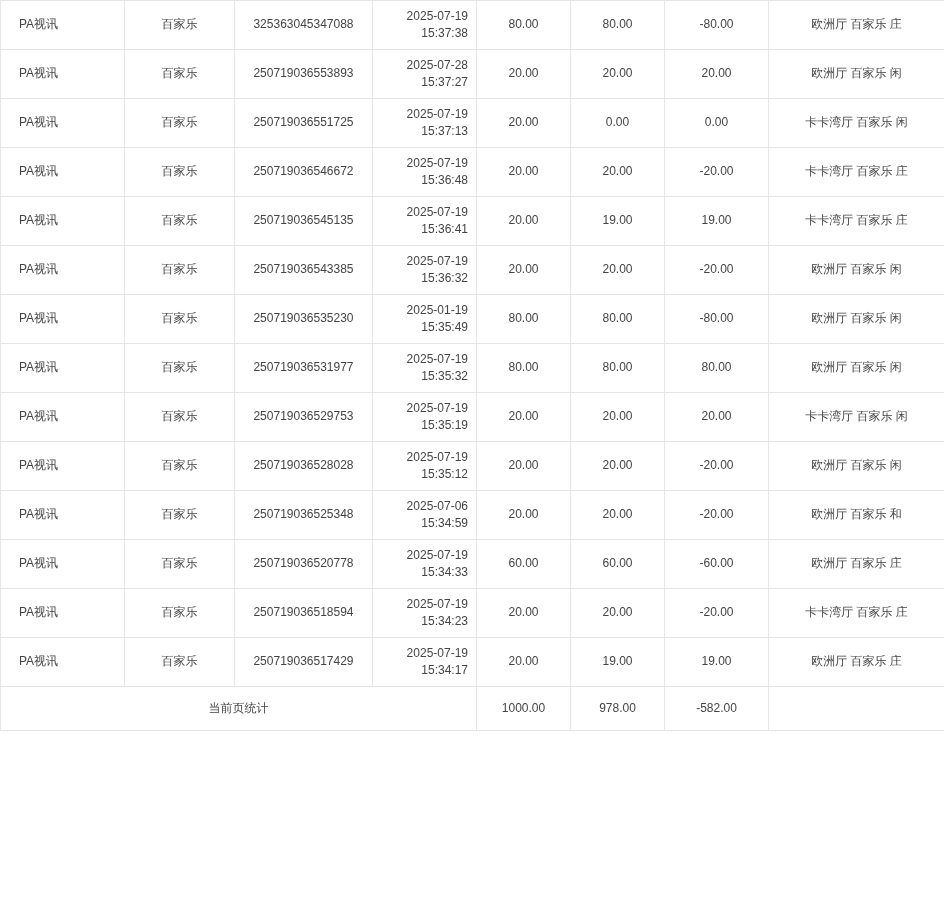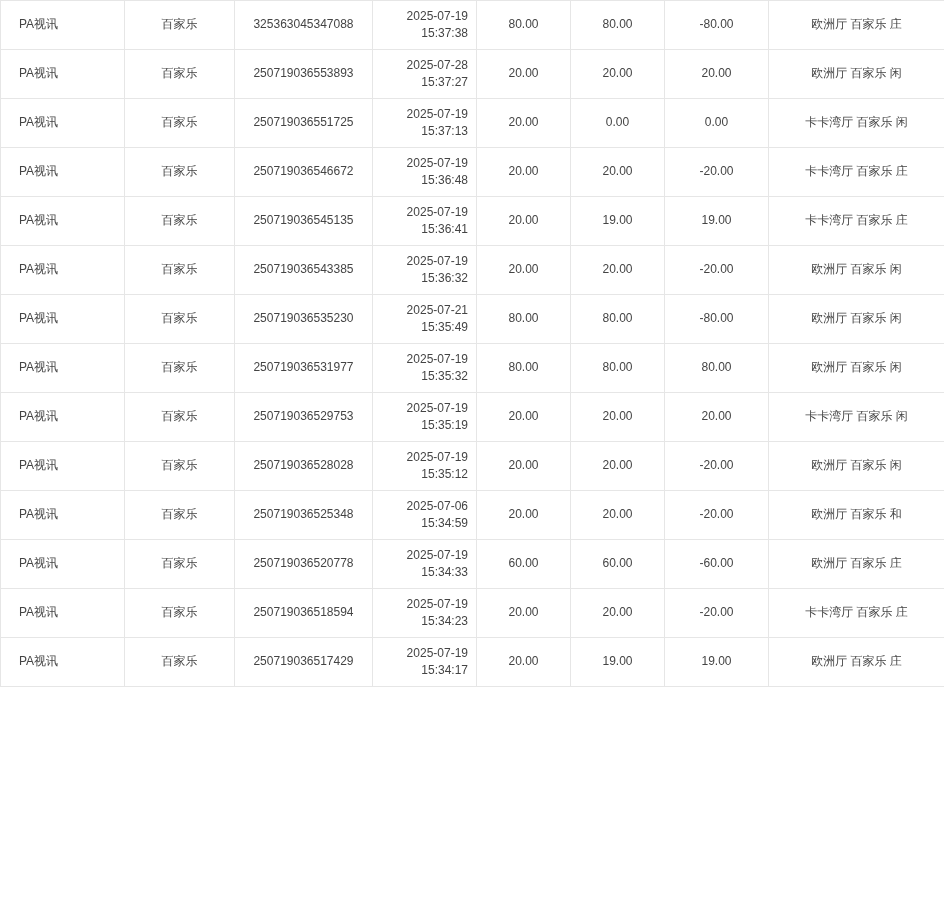--- a/index.html
+++ b/index.html
@@ -127,21 +127,21 @@
       <td class="time">2025-07-19 15:36:32</td>
       <td class="num">20.00</td>
       <td class="num">20.00</td>
       <td class="num">-20.00</td>
       <td class="detail">欧洲厅 百家乐 闲</td>
     </tr>
     <tr>
       <td class="platform">PA视讯</td>
       <td class="game">百家乐</td>
       <td class="order">250719036535230</td>
-      <td class="time">2025-07-21 15:35:49</td>
+      <td class="time">2025-01-19 15:35:49</td>
       <td class="num">80.00</td>
       <td class="num">80.00</td>
       <td class="num">-80.00</td>
       <td class="detail">欧洲厅 百家乐 闲</td>
     </tr>
     <tr>
       <td class="platform">PA视讯</td>
       <td class="game">百家乐</td>
       <td class="order">250719036531977</td>
       <td class="time">2025-07-19 15:35:32</td>
@@ -204,14 +204,21 @@
       <td class="platform">PA视讯</td>
       <td class="game">百家乐</td>
       <td class="order">250719036517429</td>
       <td class="time">2025-07-19 15:34:17</td>
       <td class="num">20.00</td>
       <td class="num">19.00</td>
       <td class="num">19.00</td>
       <td class="detail">欧洲厅 百家乐 庄</td>
     </tr>
 
+    <tr class="summary">
+      <td class="summary-label" colspan="4">当前页统计</td>
+      <td class="num">1000.00</td>
+      <td class="num">978.00</td>
+      <td class="num">-582.00</td>
+      <td class="summary-empty"></td>
+    </tr>
   </tbody>
 </table>
 
 </body></html>

